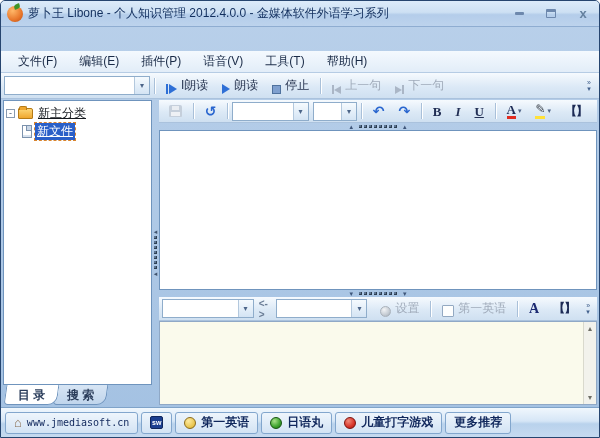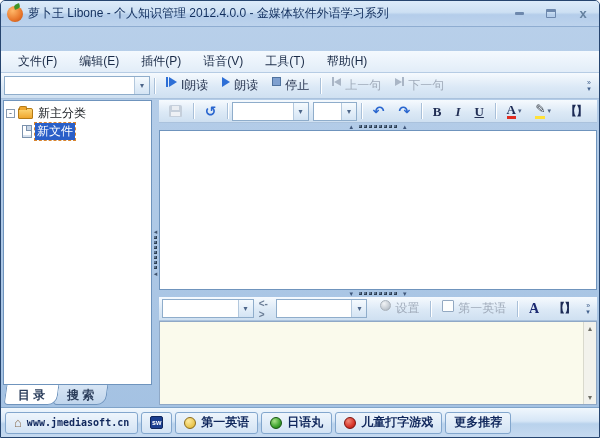--- a/index.html
+++ b/index.html
@@ -26,21 +26,21 @@
 
   
   .menubar{ height:22px; flex:0 0 22px; display:flex; align-items:center; padding-left:6px;
     background:linear-gradient(#f4f9fe,#e2edf8); border-bottom:1px solid #b6cce4; color:#1a2b47;margin-top:24px;}
   .menu-item{ padding:2px 11px; cursor:default; }
 
   
   .toolbar{ display:flex; align-items:center; background:linear-gradient(#f6fafe,#dcE9f6 55%,#cfe0f1);
     border-bottom:1px solid #aac2dd; }
   .tsep{ width:1px; height:16px; background:#a9c0d9; margin:0 4px; box-shadow:1px 0 0 #fff; }
-  .tbtn{ display:flex; align-items:flex-start; gap:4px; padding:2px 7px; color:#25324e; cursor:default; white-space:nowrap;}
+  .tbtn{ display:flex; align-items:flex-end; gap:4px; padding:2px 7px; color:#25324e; cursor:default; white-space:nowrap;}
   .tbtn.disabled{ color:#a0abba; }
   .overflow{ margin-left:auto; width:14px; display:flex; flex-direction:column; align-items:center;
     color:#41608c; font-size:7px; line-height:6px; padding:2px 1px; cursor:default;}
 
   .toolbar-read{ height:26px; flex:0 0 26px; padding:0 3px; }
 
   
   .combo{ height:19px; background:#fff; border:1px solid #8fadcb; display:flex; align-items:stretch; }
   .combo .val{ flex:1; padding:2px 4px; font-size:11px; color:#222; overflow:hidden;}
   .combo .dd{ width:15px; display:flex; align-items:center; justify-content:center;
@@ -64,21 +64,21 @@
   .expander{ width:9px; height:9px; border:1px solid #889ab0; background:#fff; display:flex;
     align-items:center; justify-content:center; font-size:9px; line-height:7px; color:#4a5a70; flex:0 0 9px;}
   .folder{ width:15px; height:11px; background:linear-gradient(#fcd575,#efa72e); border:1px solid #b57a16;
     border-radius:1px 2px 1px 1px; position:relative; flex:0 0 15px;}
   .folder::before{ content:""; position:absolute; top:-3px; left:0; width:6px; height:3px;
     background:#efa72e; border:1px solid #b57a16; border-bottom:none; border-radius:2px 2px 0 0;}
   .doc{ width:10px; height:13px; background:#fff; border:1px solid #7c92ad; position:relative; flex:0 0 10px;
     box-shadow:inset 0 -2px 0 #d8e2ee;}
   .doc::before{ content:""; position:absolute; top:0; right:0; width:4px; height:4px;
     background:#c9d6e6; border-left:1px solid #7c92ad; border-bottom:1px solid #7c92ad;}
-  .node-label{ color:#14181d; padding:0 2px; }
+  .node-label{ color:#14181d; padding:0 2px;text-decoration:underline; }
   .node-label.selected{ background:#2a5fc8; color:#fff; outline:1px dashed #d8842e; }
 
   .left-tabs{ height:20px; flex:0 0 20px; display:flex; padding-left:2px; }
   .ltab{ padding:2px 12px 3px; font-weight:bold; color:#2a3c5a; border:1px solid #6f94bd; border-top:none;
     border-radius:0 0 9px 4px; margin-right:-4px; background:linear-gradient(#d7e5f4,#c0d5ec);
     transform:skewX(-8deg); cursor:default;}
   .ltab > span{ display:inline-block; transform:skewX(8deg); }
   .ltab.active{ background:#fff; z-index:2; }
 
   .vsplit{ width:7px; flex:0 0 7px; display:flex; flex-direction:column; align-items:center;
@@ -126,21 +126,21 @@
     display:flex; flex-direction:column; justify-content:space-between; align-items:center;
     color:#6e6e66; font-size:8px; padding:2px 0;}
 
   
   .statusbar{ height:30px; flex:0 0 30px; display:flex; align-items:center; gap:3px; padding:0 4px;
     background:linear-gradient(#f0f7fd,#d6e6f6 45%,#b9d2ec 55%,#c6daf0);
     border-top:1px solid #7fa3c9; }
   .sbtn{ display:flex; align-items:center; gap:5px; height:22px; padding:0 8px;
     border:1px solid #82a6cd; border-radius:3px; background:linear-gradient(#eef5fc,#d3e3f4);
     color:#10275c; font-weight:bold; font-size:12px; white-space:nowrap; cursor:default;}
-  .sbtn .url{ font-family:"DejaVu Sans Mono","Liberation Mono",monospace; font-size:10px; font-weight:bold;}
+  .sbtn .url{ font-family:"DejaVu Sans Mono","Liberation Mono",monospace; font-size:10px; font-weight:normal;}
   .home-ic{ color:#8a6d4f; font-size:13px; line-height:1;}
   .sq-ic{ width:13px; height:13px; background:#1c3f90; border-radius:2px; color:#fff; font-size:7px;
     font-weight:bold; display:flex; align-items:center; justify-content:center; border:1px solid #10265c;}
   .ball-green{ width:12px; height:12px; border-radius:50%;
     background:radial-gradient(circle at 35% 30%, #a8e08a, #3da32e 60%, #1c6b14); border:1px solid #15550f;}
   .clock-ic{ width:12px; height:12px; border-radius:50%;
     background:radial-gradient(circle at 35% 30%, #fdeaa0, #e8c34a 70%, #b58a22); border:1px solid #8a6a1c;}
   .ball-red{ width:12px; height:12px; border-radius:50%;
     background:radial-gradient(circle at 35% 30%, #f08a7a, #d8352a 60%, #9c1710); border:1px solid #7c120c;}
 </style>

